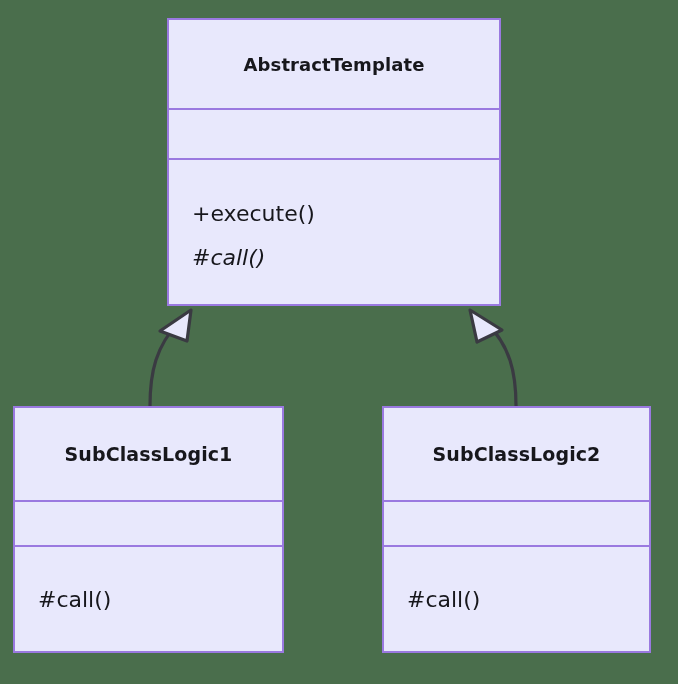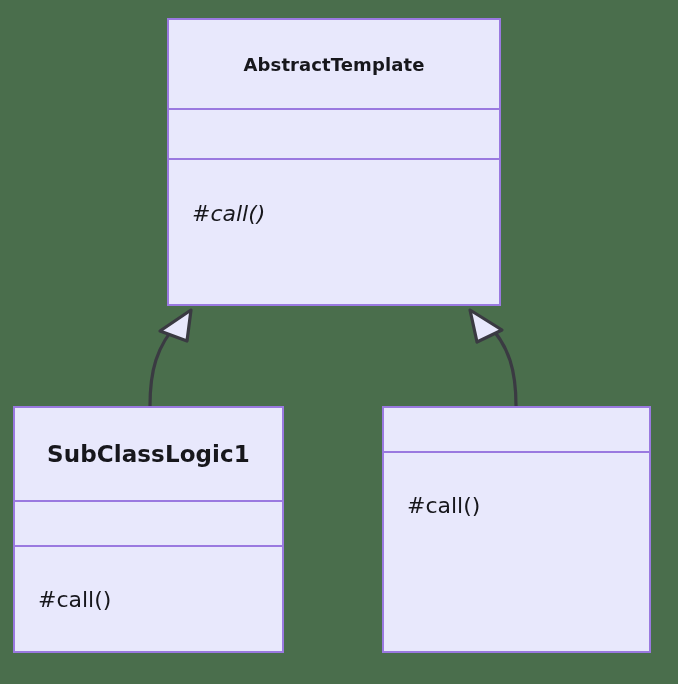--- a/index.html
+++ b/index.html
@@ -79,21 +79,21 @@
   }
   #box-subclass-2 {
     left: 382px;
     top: 406px;
     width: 269px;
     height: 247px;
   }
   #box-subclass-1 .uml-name-row,
   #box-subclass-2 .uml-name-row { height: 94px; }
   #box-subclass-1 .uml-name,
-  #box-subclass-2 .uml-name { font-size: 23px; }
+  #box-subclass-2 .uml-name { font-size: 19px; }
   #box-subclass-1 .uml-attr-row,
   #box-subclass-2 .uml-attr-row { height: 45px; }
   #box-subclass-1 .uml-ops-row,
   #box-subclass-2 .uml-ops-row { padding: 38px 0 0 23px; }
   #box-subclass-1 .uml-op,
   #box-subclass-2 .uml-op { font-size: 22px; line-height: 30px; }
 
   
   #connectors {
     position: absolute;
@@ -121,34 +121,38 @@
       <path d="M470,310 L502,330 L477,342 Z" fill="#e8e8fc" stroke="#3a3a42" stroke-width="3.2" stroke-linejoin="round"></path>
     </g>
   </svg>
 
   <div class="uml-class" id="box-abstract-template">
     <div class="uml-name-row">
       <span class="uml-name">AbstractTemplate</span>
     </div>
     <div class="uml-attr-row"></div>
     <div class="uml-ops-row">
+      <span class="uml-op">+execute()</span>
       <span class="uml-op abstract">#call()</span>
     </div>
   </div>
 
   <div class="uml-class" id="box-subclass-1">
     <div class="uml-name-row">
       <span class="uml-name">SubClassLogic1</span>
     </div>
     <div class="uml-attr-row"></div>
     <div class="uml-ops-row">
       <span class="uml-op">#call()</span>
     </div>
   </div>
 
   <div class="uml-class" id="box-subclass-2">
+    <div class="uml-name-row">
+      <span class="uml-name">SubClassLogic2</span>
+    </div>
     <div class="uml-attr-row"></div>
     <div class="uml-ops-row">
       <span class="uml-op">#call()</span>
     </div>
   </div>
 
 </div>
 
 </body></html>

